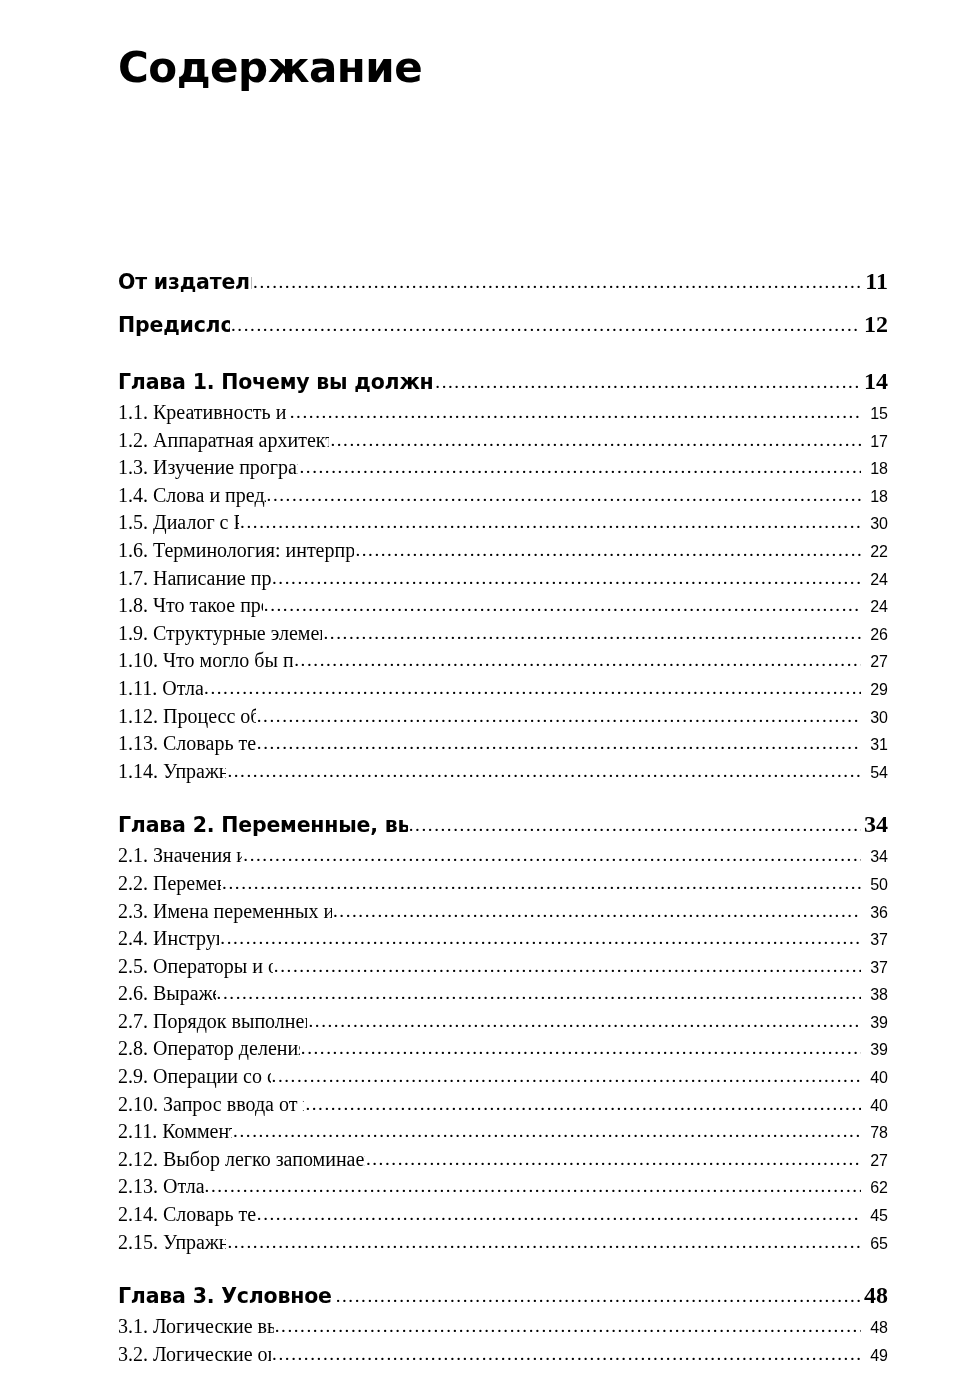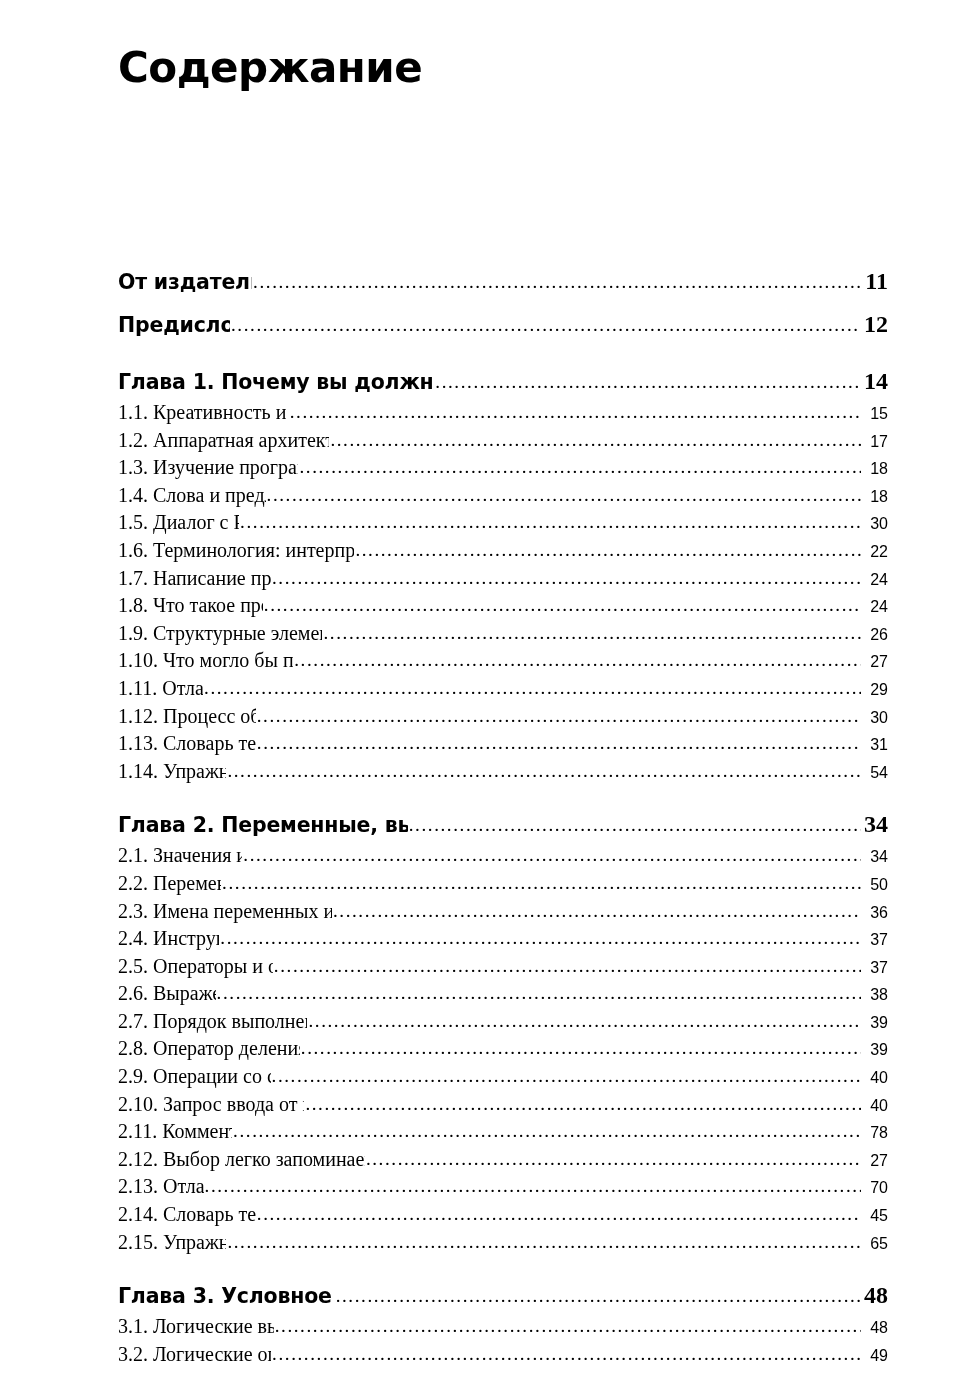--- a/index.html
+++ b/index.html
@@ -254,21 +254,21 @@
         <span class="page-num">78</span>
       </div>
       <div class="entry sub">
         <span class="label">2.12. Выбор легко запоминаемых имен переменных</span>
         <span class="dots">...........................................................................................................................................</span>
         <span class="page-num">27</span>
       </div>
       <div class="entry sub">
         <span class="label">2.13. Отладка</span>
         <span class="dots">...........................................................................................................................................</span>
-        <span class="page-num">70</span>
+        <span class="page-num">62</span>
       </div>
       <div class="entry sub">
         <span class="label">2.14. Словарь терминов</span>
         <span class="dots">...........................................................................................................................................</span>
         <span class="page-num">45</span>
       </div>
       <div class="entry sub">
         <span class="label">2.15. Упражнения</span>
         <span class="dots">...........................................................................................................................................</span>
         <span class="page-num">65</span>

